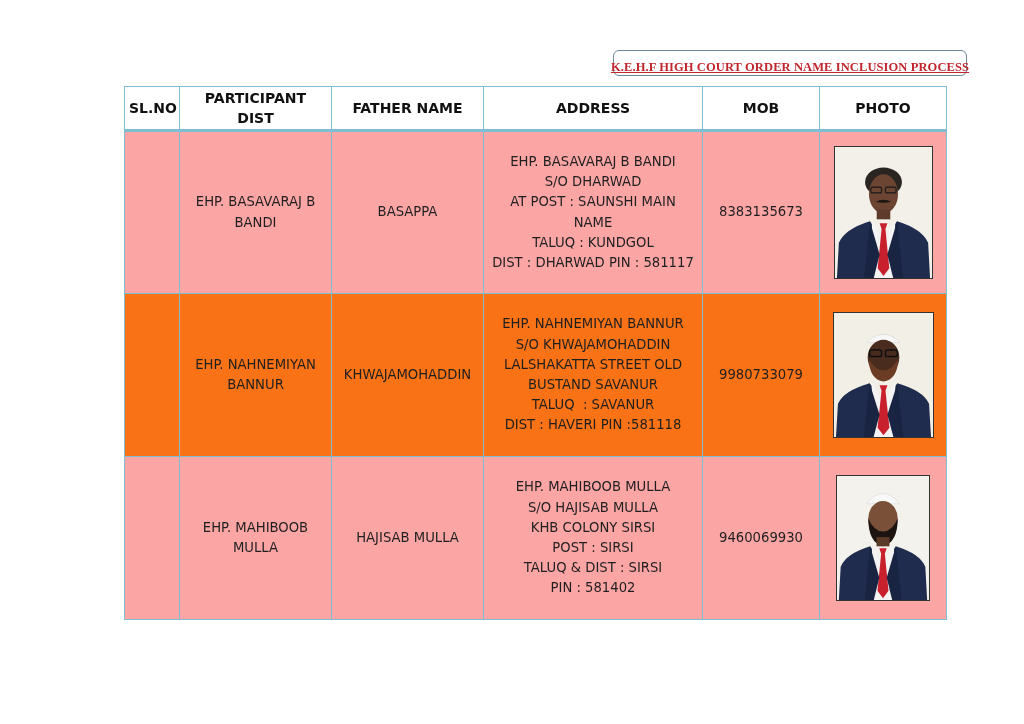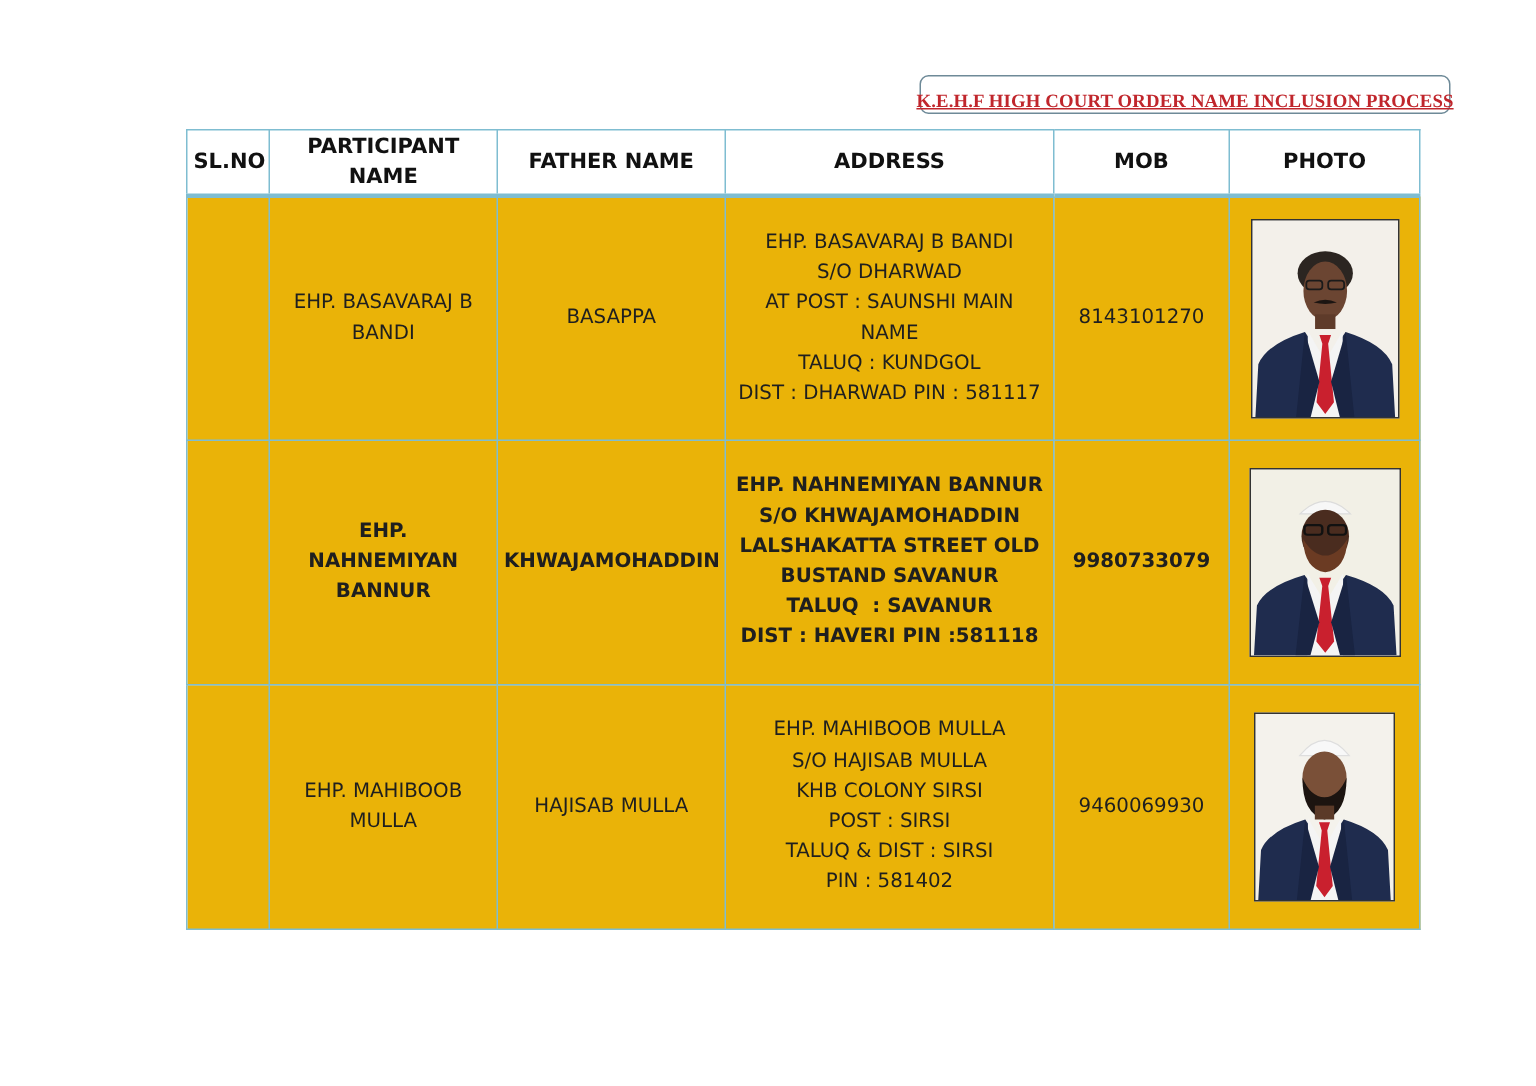--- a/index.html
+++ b/index.html
@@ -63,25 +63,24 @@
       line-height: 20px;
       background: #ffffff;
       color: #111111;
       border-bottom: 3px solid #7fbdd1;
     }
     table.roster tr.row td {
       height: 163px;
       color: #1f1f1f;
     }
     table.roster tr.row.shaded td {
-      background: #eab308;
+      background: #fca5a5;
     }
     table.roster tr.row.plain td {
-      background: #eab308;
-      font-weight: bold;
+      background: #f97316;
     }
     .addr-line {
       display: block;
       white-space: nowrap;
     }
     .photo-frame {
       display: inline-block;
       width: 98px;
       height: 132px;
       border: 1.5px solid #333333;
@@ -110,42 +109,42 @@
     <col style="width:55px">
     <col style="width:152px">
     <col style="width:152px">
     <col style="width:219px">
     <col style="width:117px">
     <col style="width:127px">
   </colgroup>
   <thead>
     <tr>
       <th>SL.NO</th>
-      <th><span style="display:inline-block;width:110px;">PARTICIPANT NAME</span></th>
+      <th><span style="display:inline-block;width:110px;">PARTICIPANT DIST</span></th>
       <th>FATHER NAME</th>
       <th>ADDRESS</th>
       <th>MOB</th>
       <th>PHOTO</th>
     </tr>
   </thead>
   <tbody>
 
     <tr class="row shaded">
       <td></td>
       <td><span style="display:inline-block;width:130px;">EHP. BASAVARAJ B BANDI</span></td>
       <td>BASAPPA</td>
       <td>
         <span class="addr-line">EHP. BASAVARAJ B BANDI</span>
         <span class="addr-line">S/O DHARWAD</span>
         <span class="addr-line">AT POST : SAUNSHI MAIN</span>
         <span class="addr-line">NAME</span>
         <span class="addr-line">TALUQ : KUNDGOL</span>
         <span class="addr-line">DIST : DHARWAD PIN : 581117</span>
       </td>
-      <td>8143101270</td>
+      <td>8383135673</td>
       <td>
         <div class="photo-frame" style="width:99px;height:133px;" title="portrait-man-glasses-mustache-navy-suit-red-tie">
           <svg viewBox="0 0 100 134" preserveAspectRatio="none">
             <rect width="100" height="134" fill="#f3f0ea"></rect>
 
             <ellipse cx="50" cy="36" rx="19" ry="15" fill="#2b2521"></ellipse>
 
             <ellipse cx="50" cy="48" rx="15" ry="20" fill="#6b4532"></ellipse>
 
             <rect x="37" y="41" width="11" height="6" rx="2" fill="none" stroke="#1a1a1a" stroke-width="1.2"></rect>

